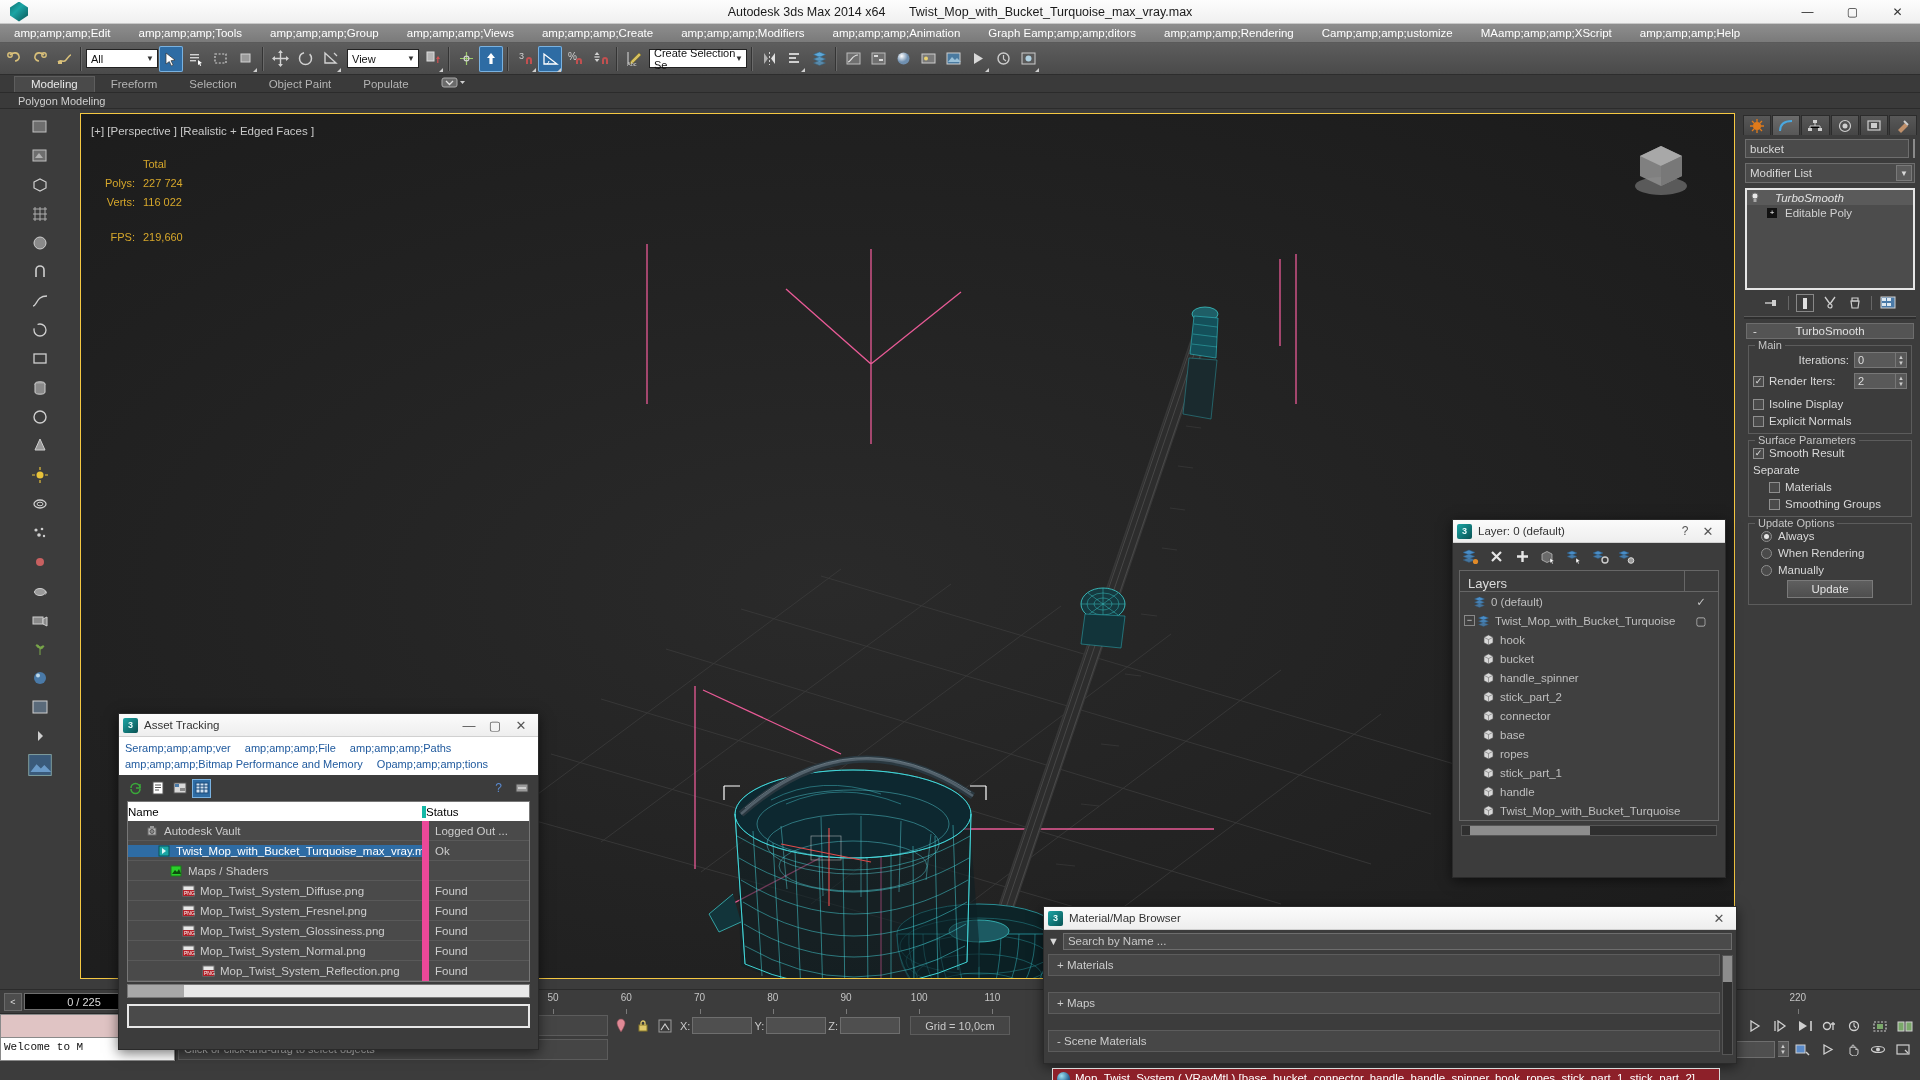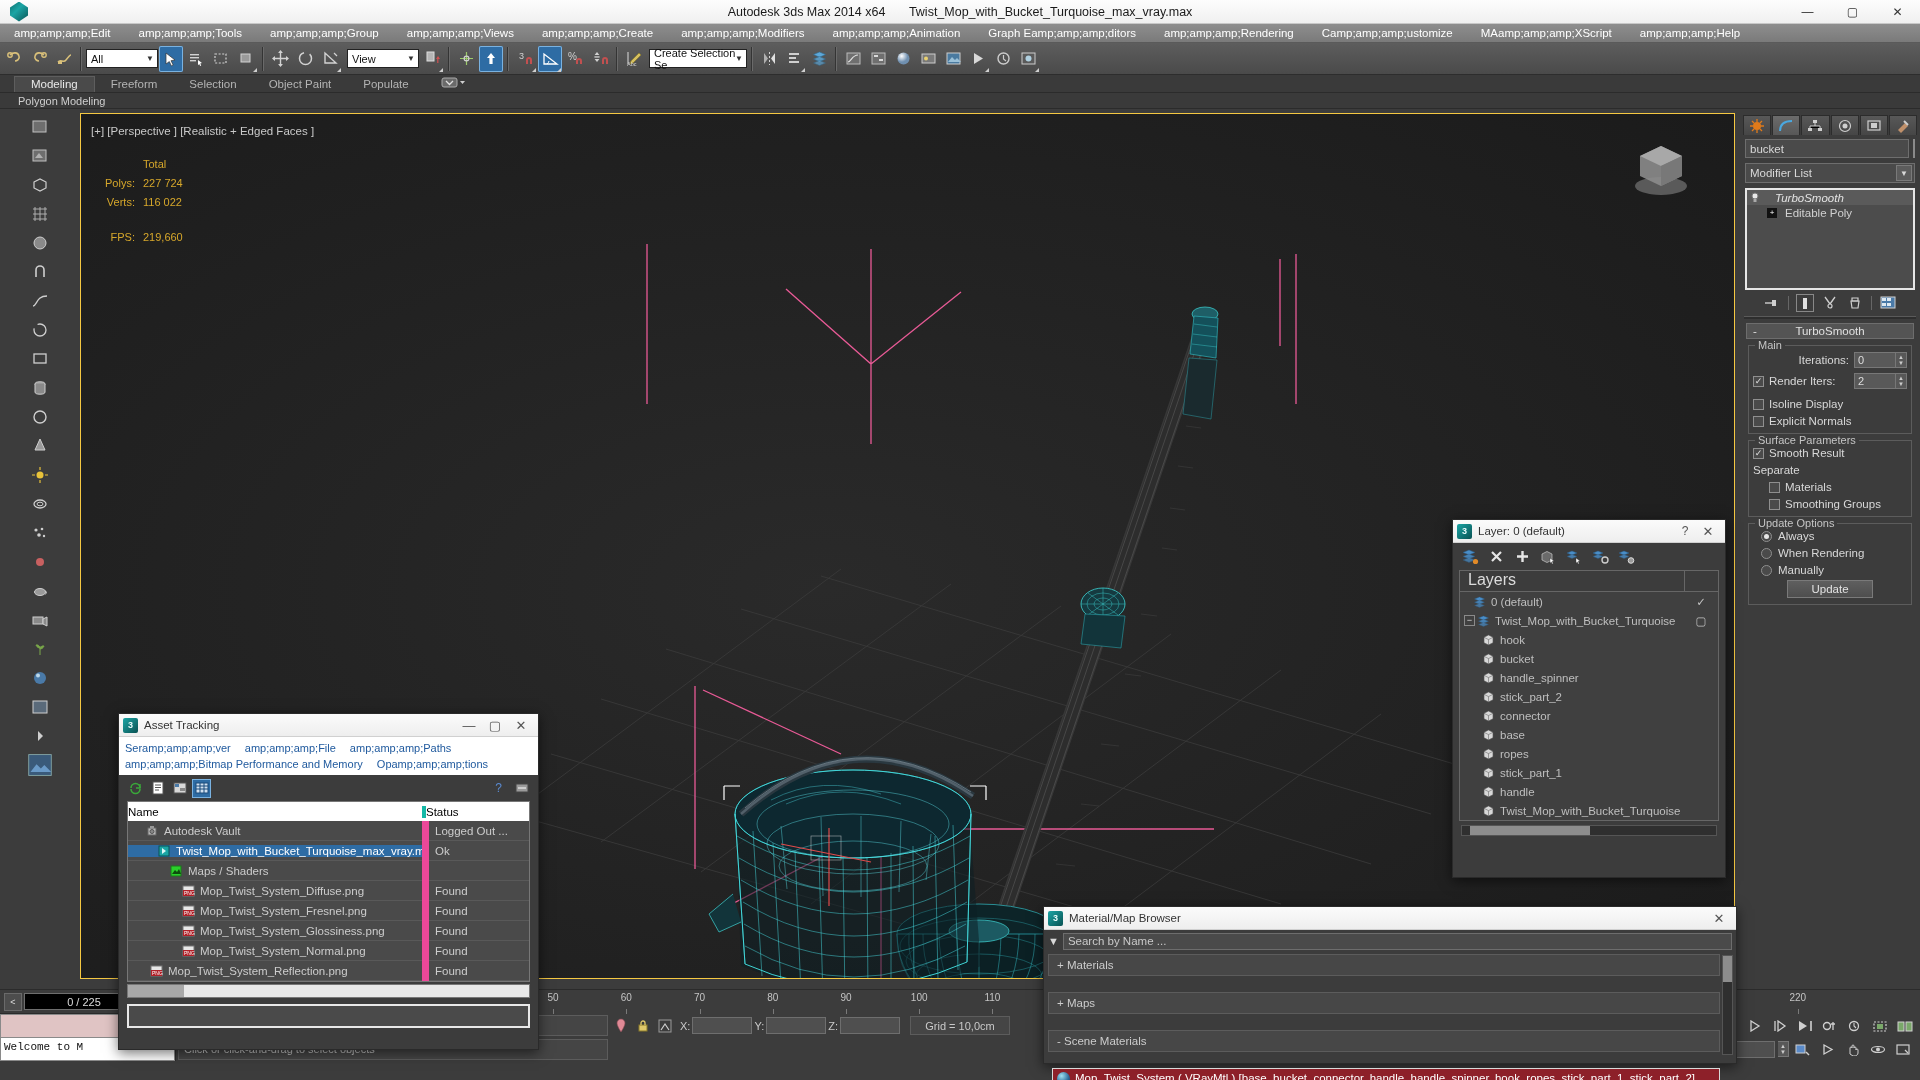--- a/index.html
+++ b/index.html
@@ -122,22 +122,22 @@
   .at-bottom { margin:6px 8px; height:24px; background:#4a4a4a;
     border:2px solid #e8e8e8; }
 
   
   #layerdlg { left:1452px; top:410px; width:274px; height:359px; }
   .ly-tools { height:27px; display:flex; align-items:center; gap:8px;
     padding:0 8px; background:#3c3c3c; }
   .ly-tb { width:18px; height:18px; display:flex; align-items:center;
     justify-content:center; }
   .ly-table { margin:0 6px; border:1px solid #666; background:#404040; }
-  .ly-hdr { height:21px; background:#3c3c3c; color:#dcdcdc; font-size:16px;
-    display:flex; align-items:flex-start; border-bottom:1px solid #666; }
+  .ly-hdr { height:21px; background:#3c3c3c; color:#dcdcdc; font-size:13px;
+    display:flex; align-items:flex-end; border-bottom:1px solid #666; }
   .ly-hdr .c1 { flex:1; padding-left:8px; }
   .ly-hdr .c2 { width:34px; border-left:1px solid #666; height:21px; }
   .ly-row { height:19px; display:flex; align-items:center; font-size:11.5px;
     color:#bfbfbf; }
   .ly-row .pad { width:12px; flex:none; }
   .ly-row .exp { width:11px; height:11px; border:1px solid #8a8a8a;
     margin-right:2px; color:#ddd; font-size:9px; line-height:9px;
     text-align:center; flex:none; }
   .ly-row .ck { margin-left:auto; width:34px; text-align:center; }
   .ly-scroll { height:11px; margin:4px 8px 0; background:#2f2f2f;
@@ -1057,21 +1057,21 @@
               <span class="mini"><svg width="13" height="12" viewBox="0 0 13 12">
                   <rect x="1" y="1" width="11" height="10" fill="#e8e8e8" stroke="#777"></rect>
                   <rect x="1" y="5" width="11" height="6" fill="#b02028"></rect>
                   <text x="2" y="10" font-size="5" fill="#fff" font-family="sans-serif">PNG</text>
                 </svg></span>
               <span>Mop_Twist_System_Normal.png</span>
             </div>
             <div class="st">Found</div>
           </div>
           <div class="at-row">
-            <div class="nm" style="padding-left: 22px;">
+            <div class="nm" style="padding-left: 74px;">
               <span class="mini"><svg width="13" height="12" viewBox="0 0 13 12">
                   <rect x="1" y="1" width="11" height="10" fill="#e8e8e8" stroke="#777"></rect>
                   <rect x="1" y="5" width="11" height="6" fill="#b02028"></rect>
                   <text x="2" y="10" font-size="5" fill="#fff" font-family="sans-serif">PNG</text>
                 </svg></span>
               <span>Mop_Twist_System_Reflection.png</span>
             </div>
             <div class="st">Found</div>
           </div>
         </div>

